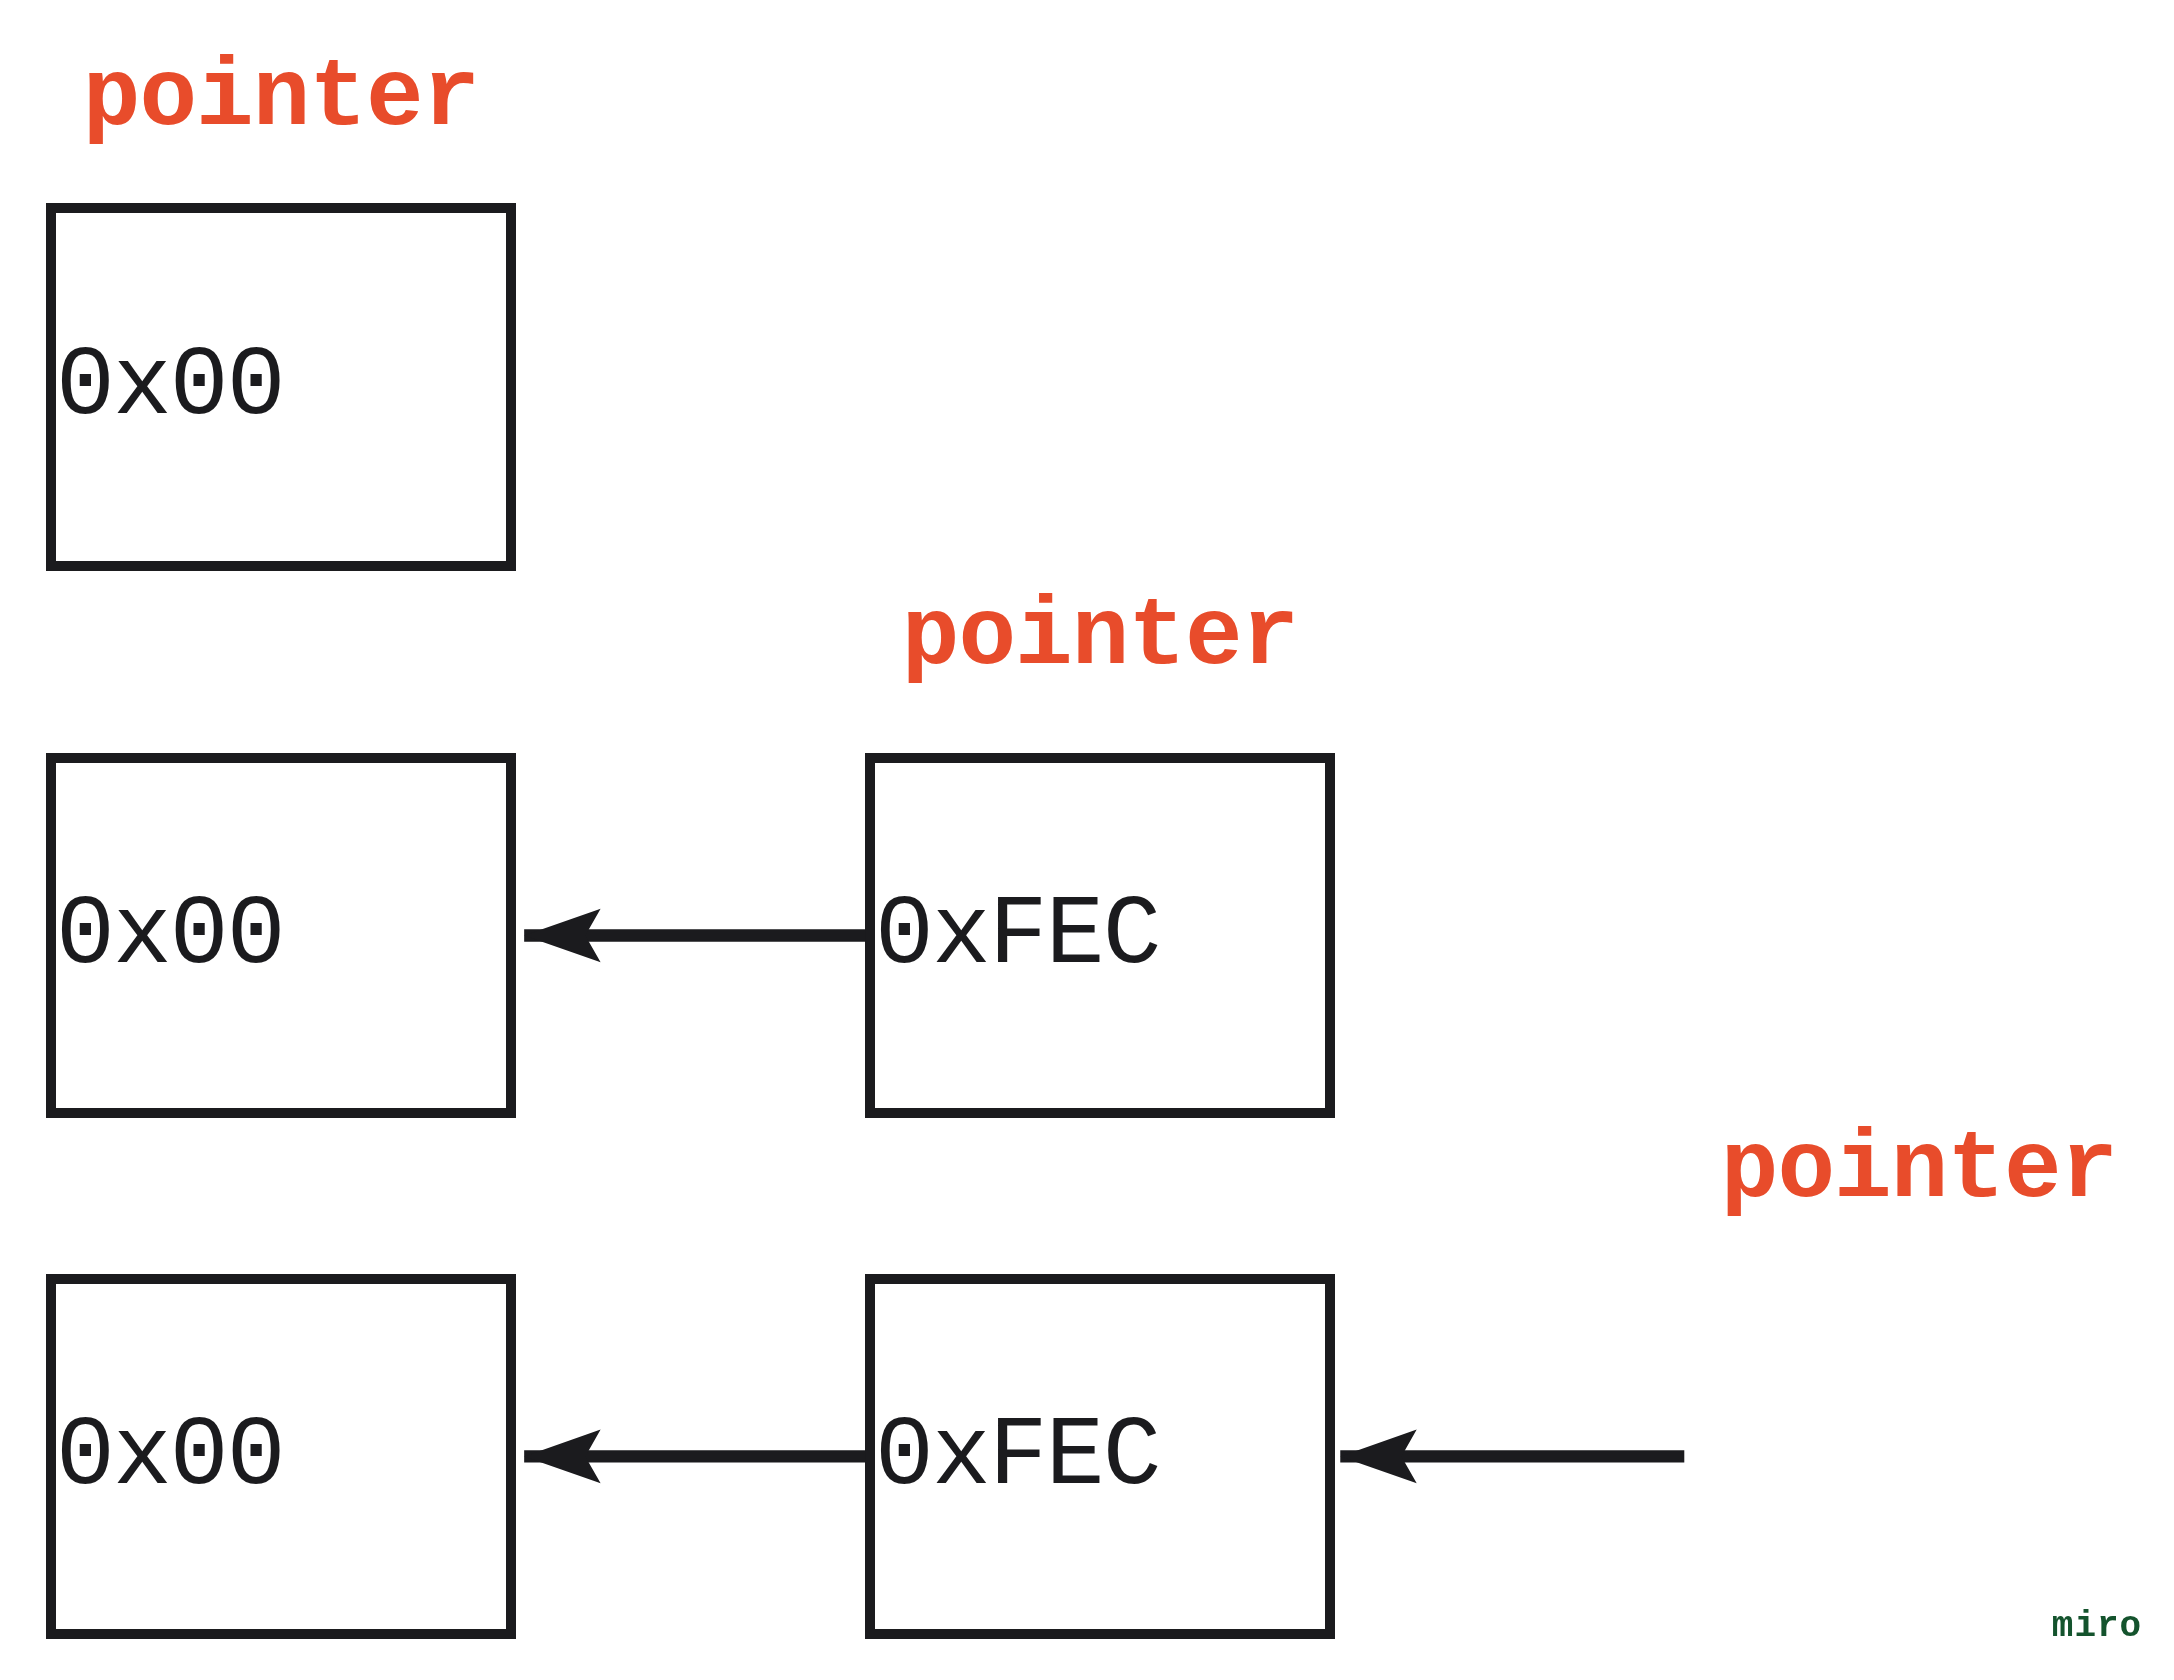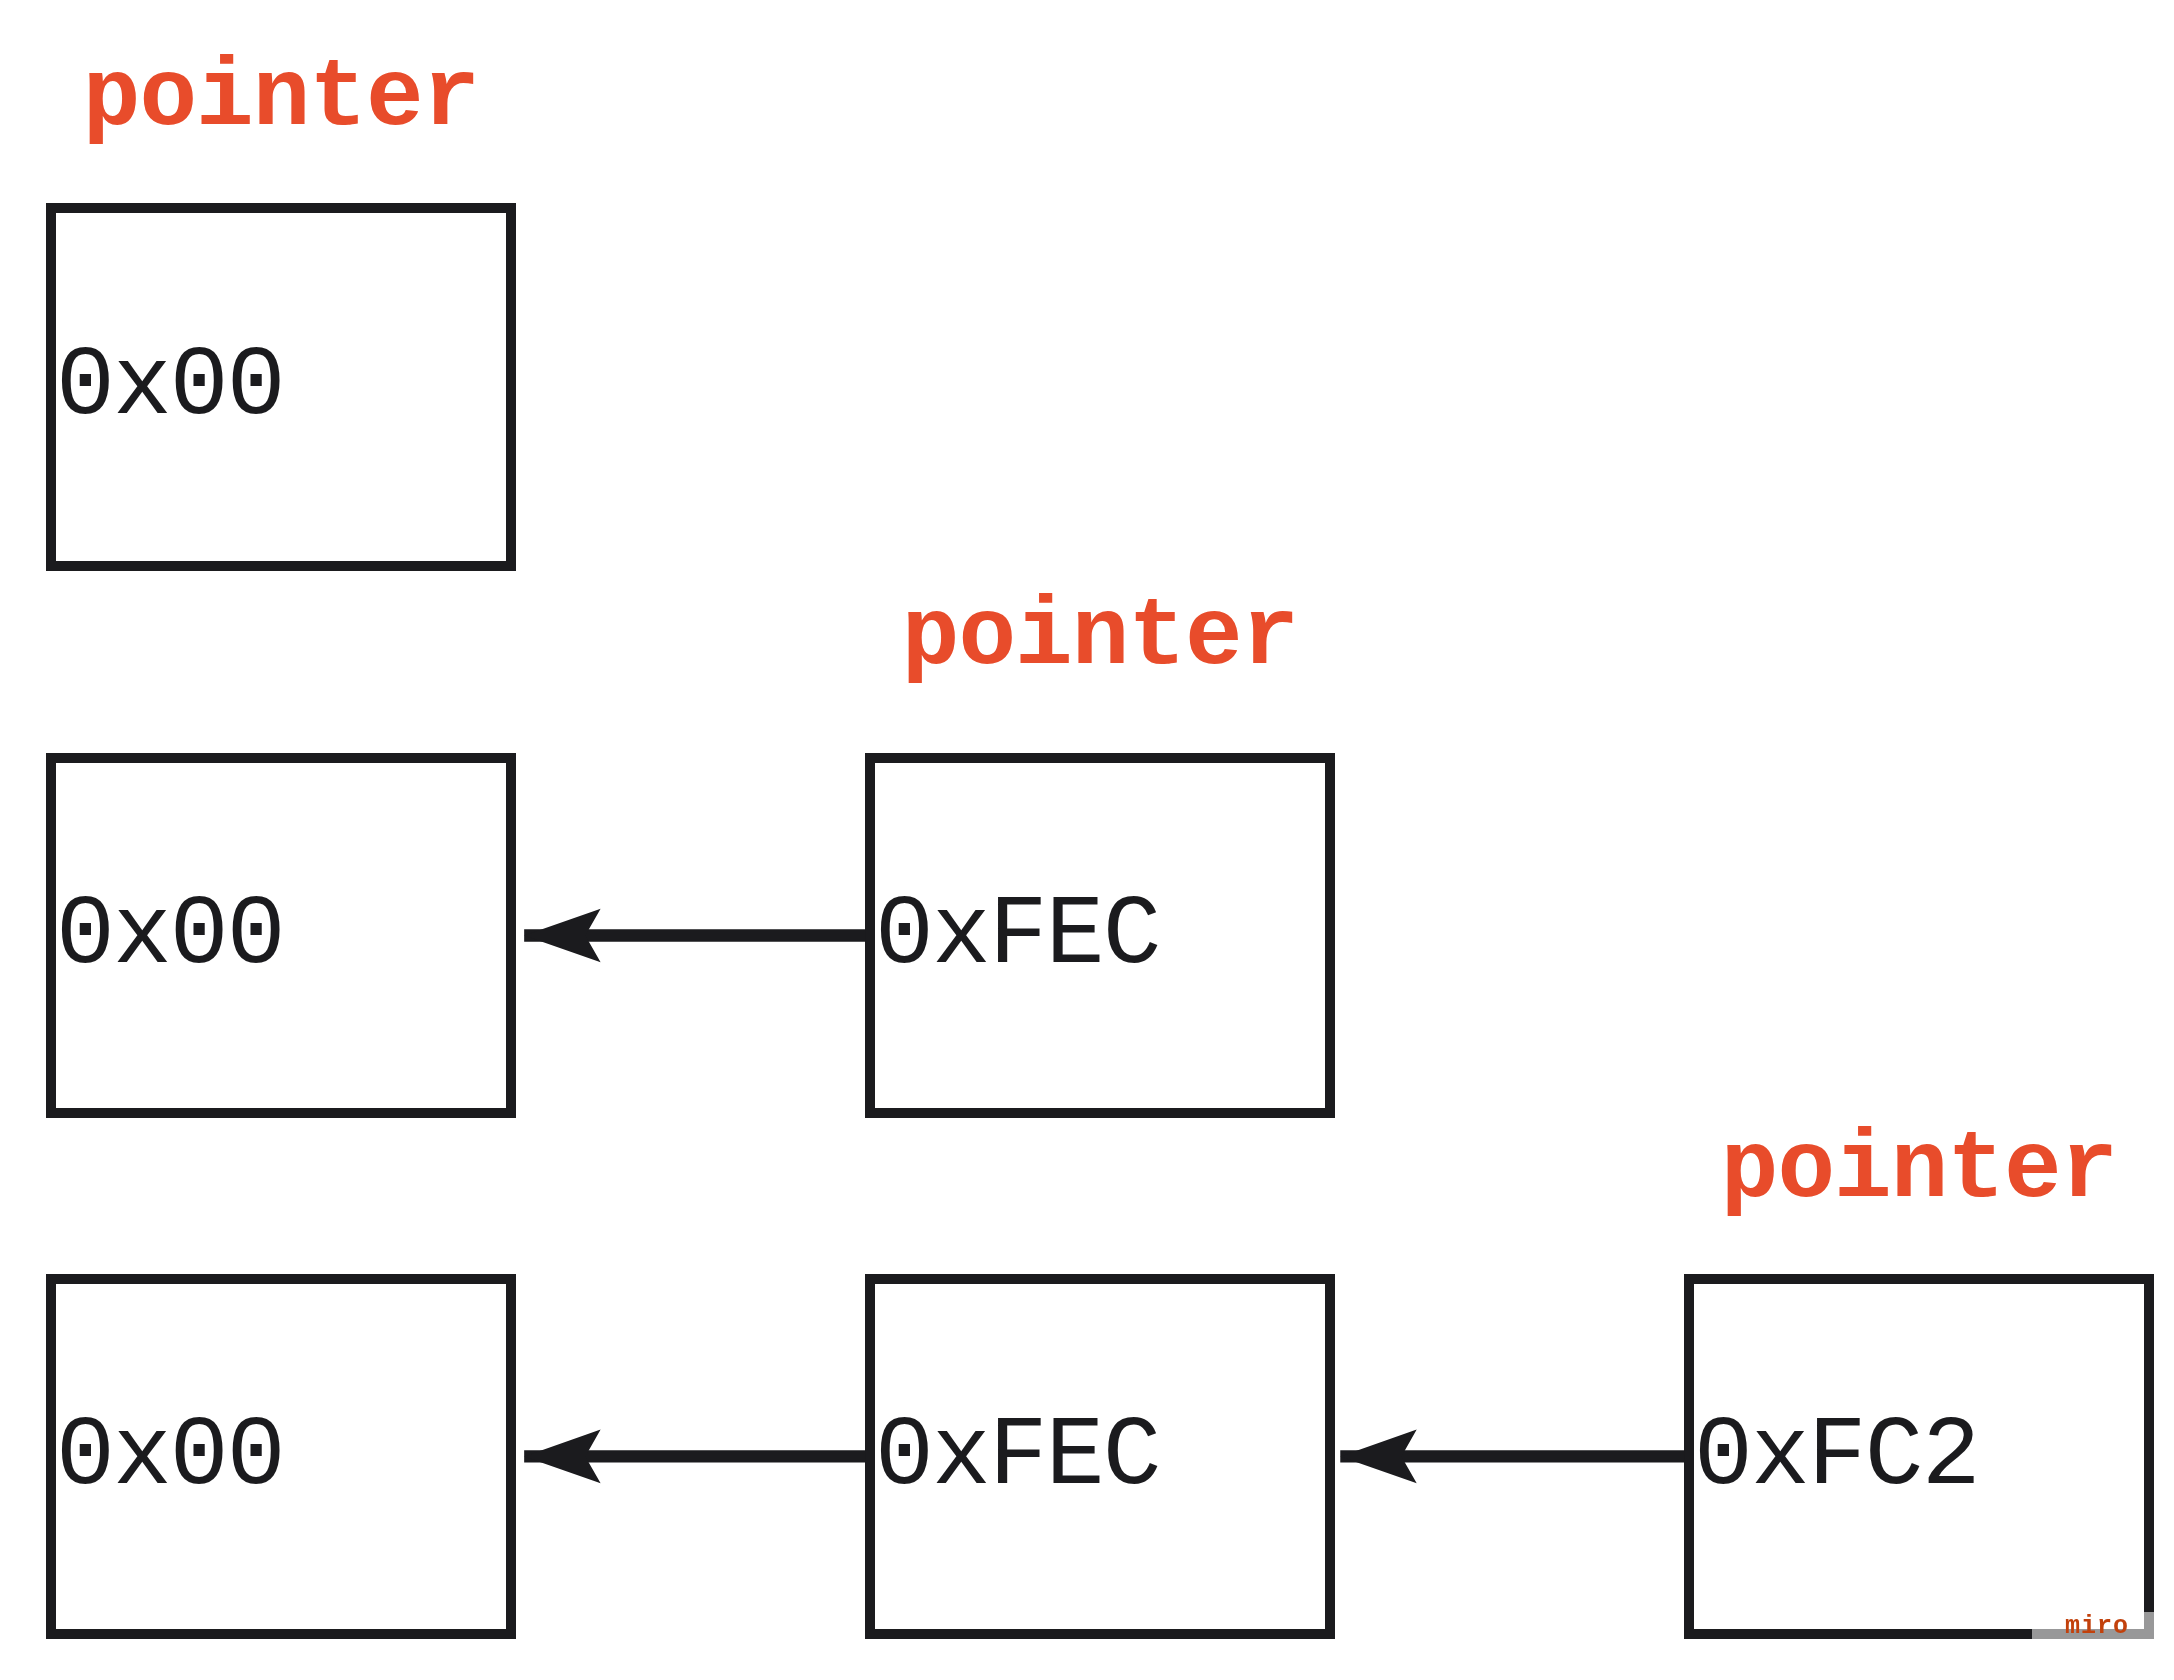--- a/index.html
+++ b/index.html
@@ -54,24 +54,24 @@
     left: 2032px;
     top: 1612px;
     width: 130px;
     height: 29px;
     background: rgba(255,255,255,0.55);
     display: flex;
     align-items: center;
     justify-content: center;
   }
   .watermark .wm-text {
-    font-size: 25px;
+    font-size: 36px;
     font-weight: 600;
     letter-spacing: 1px;
-    color: #c2410c;
+    color: #14532d;
     line-height: 1;
   }
   
   #label-1 { left: 42px;   top: 46px;   }
   #label-2 { left: 861px;  top: 585px;  }
   #label-3 { left: 1680px; top: 1118px; }
   #box-a1  { left: 46px;   top: 203px;  height: 368px; }
   #box-b1  { left: 46px;   top: 753px;  }
   #box-b2  { left: 865px;  top: 753px;  }
   #box-c1  { left: 46px;   top: 1274px; }
@@ -96,23 +96,20 @@
     <span class="val">0xFEC</span>
   </div>
 
   <div class="plabel" id="label-3">pointer</div>
   <div class="membox" id="box-c1">
     <span class="val">0x00</span>
   </div>
   <div class="membox" id="box-c2">
     <span class="val">0xFEC</span>
   </div>
-  <div class="membox" id="box-c3">
-    <span class="val">0xFC2</span>
-  </div>
 
   <svg class="arrows-layer" viewBox="0 0 2275 1758">
     <defs>
       <marker id="ah" markerUnits="userSpaceOnUse" markerWidth="96" markerHeight="68" refX="88" refY="34" orient="auto">
         <path d="M88,34 L8,62 L24,34 L8,6 Z" fill="#1B1B1E"></path>
       </marker>
     </defs>
     <line x1="905" y1="979" x2="548" y2="979" stroke="#1B1B1E" stroke-width="13" marker-end="url(#ah)"></line>
     <line x1="905" y1="1524" x2="548" y2="1524" stroke="#1B1B1E" stroke-width="13" marker-end="url(#ah)"></line>
     <line x1="1762" y1="1524" x2="1402" y2="1524" stroke="#1B1B1E" stroke-width="13" marker-end="url(#ah)"></line>

